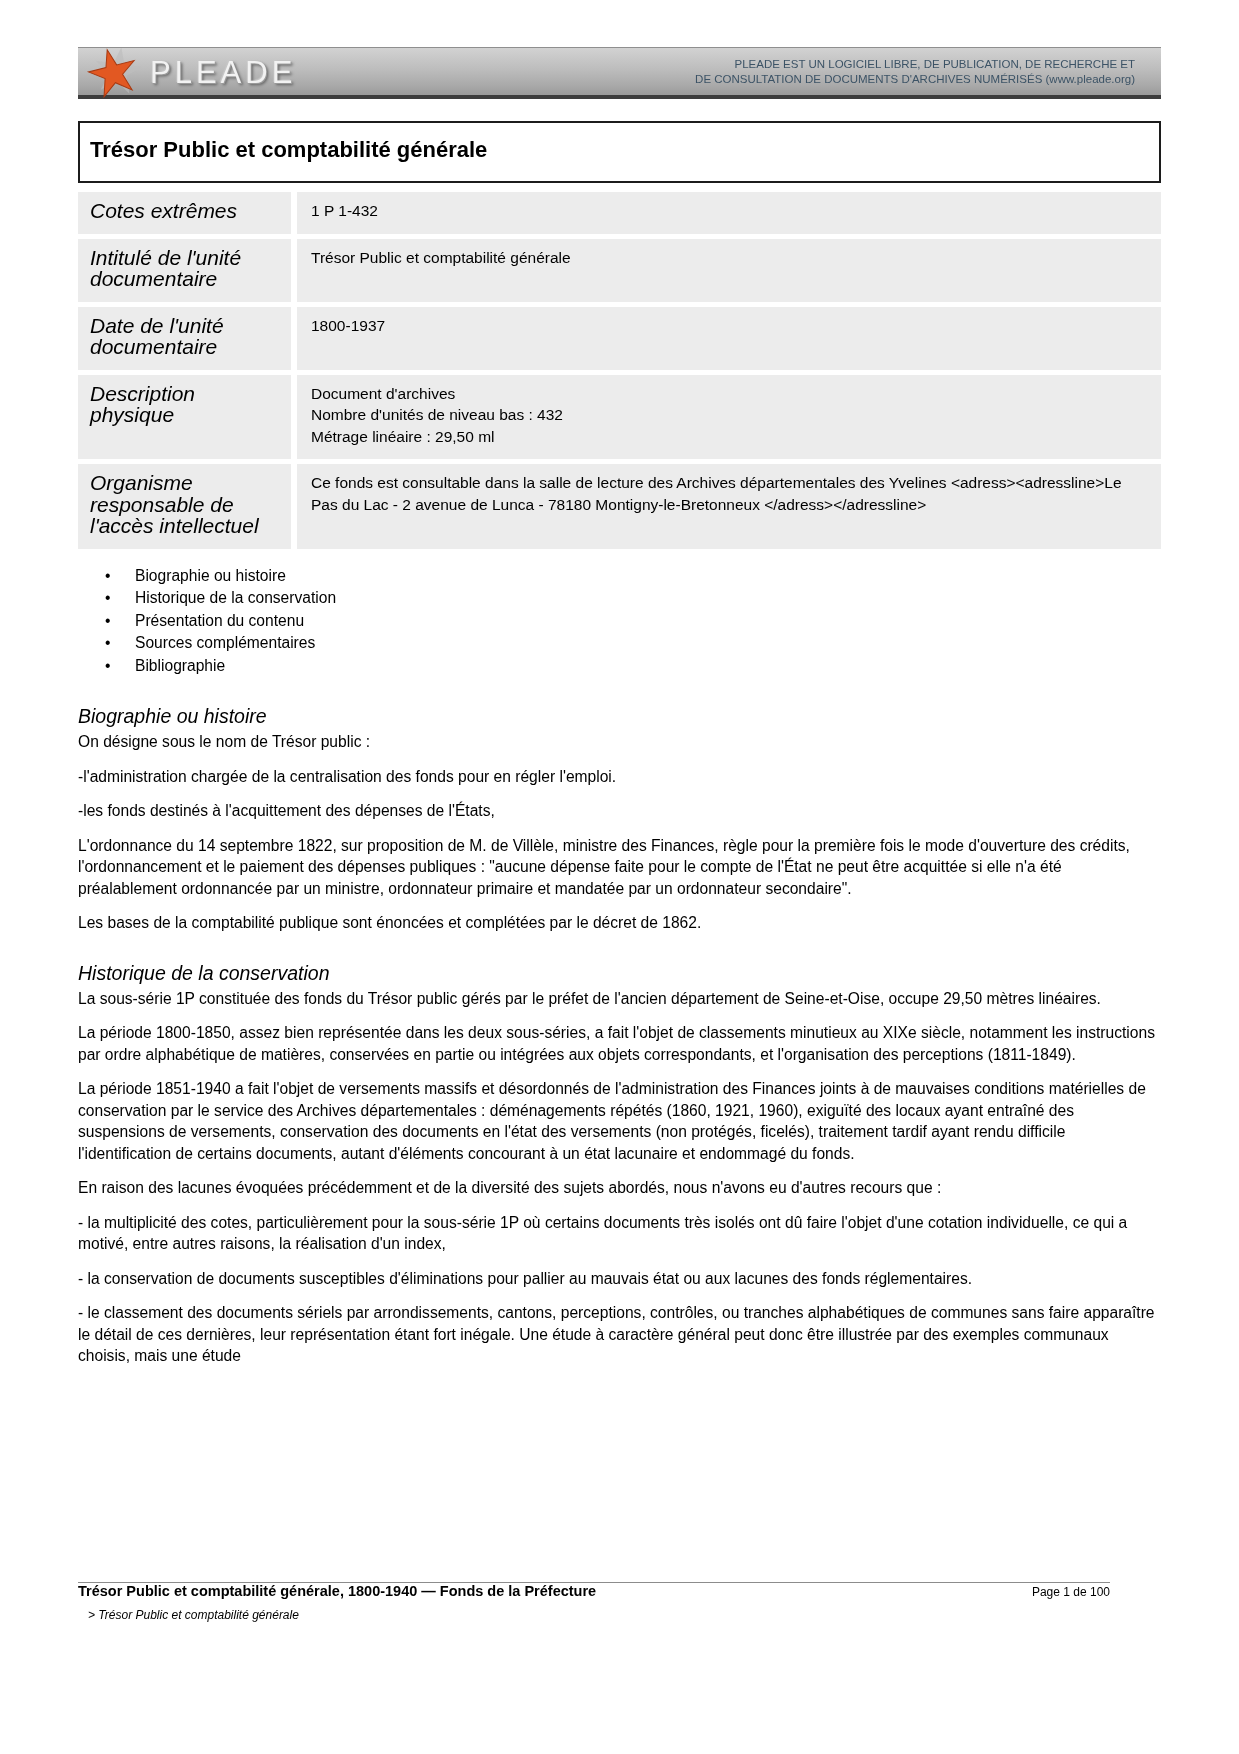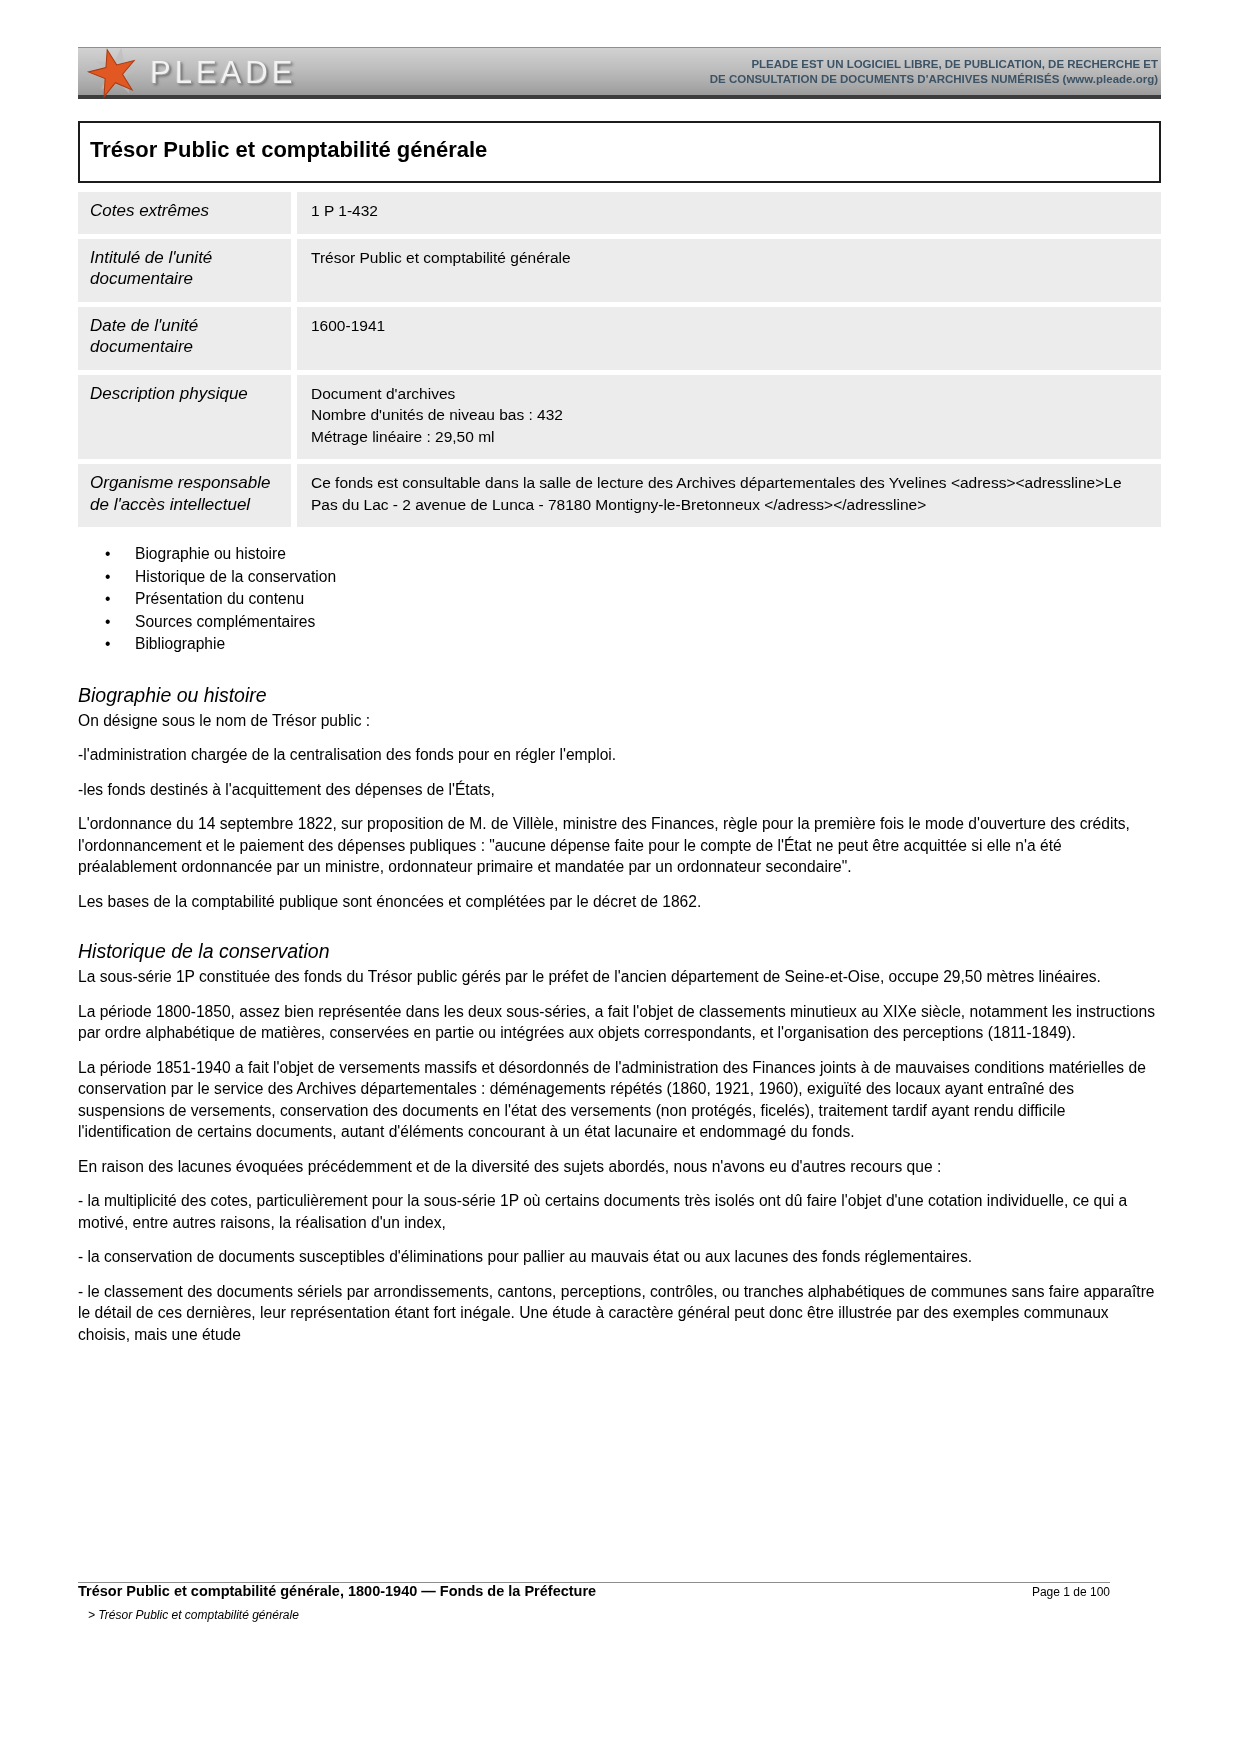--- a/index.html
+++ b/index.html
@@ -23,41 +23,41 @@
   }
   .logo { display:flex; align-items:center; height:100%; padding-left:4px; }
   .logo svg { display:block; margin-top:2px; }
   .logo-text {
     font-size:31px; font-weight:normal; letter-spacing:4px;
     color:#f2f2f2;
     text-shadow:1px 1px 0 #9a9a9a, 2px 2px 3px #5a5a5a, -1px -1px 1px #c8c8c8;
     margin-left:6px; margin-top:2px;
   }
   .tagline {
-    text-align:right; padding-right:3px;
-    color:#3c5366; font-weight:bold;
+    text-align:right; padding-right:26px;
+    color:#3c5366; font-weight:normal;
     font-size:11.5px; line-height:15px;
   }
 
   
   .title-box {
     margin-top:22px;
     border:2px solid #1c1c1c;
     padding:14px 10px 18px 10px;
     font-size:22px; font-weight:bold;
   }
 
   
   .meta-table { margin-top:9px; }
   .meta-row { display:flex; margin-bottom:5px; }
   .meta-label {
     width:213px; flex:0 0 213px; box-sizing:border-box;
     background:#ececec;
     font-style:italic;
-    font-size:17px; line-height:21.5px;
+    font-size:21px; line-height:21.5px;
     padding:8px 12px 12px 12px;
     margin-right:6px;
   }
   .meta-value {
     flex:1; box-sizing:border-box;
     background:#ececec;
     font-size:15.5px; line-height:21.5px;
     padding:8px 10px 12px 14px;
   }
 
@@ -114,21 +114,21 @@
       <div class="meta-row">
         <div class="meta-label">Cotes extrêmes</div>
         <div class="meta-value">1 P 1-432</div>
       </div>
       <div class="meta-row">
         <div class="meta-label">Intitulé de l'unité documentaire</div>
         <div class="meta-value">Trésor Public et comptabilité générale</div>
       </div>
       <div class="meta-row">
         <div class="meta-label">Date de l'unité documentaire</div>
-        <div class="meta-value">1600-1941</div>
+        <div class="meta-value">1800-1937</div>
       </div>
       <div class="meta-row">
         <div class="meta-label">Description physique</div>
         <div class="meta-value">
           <div>Document d'archives</div>
           <div>Nombre d'unités de niveau bas : 432</div>
           <div>Métrage linéaire : 29,50 ml</div>
         </div>
       </div>
       <div class="meta-row">

